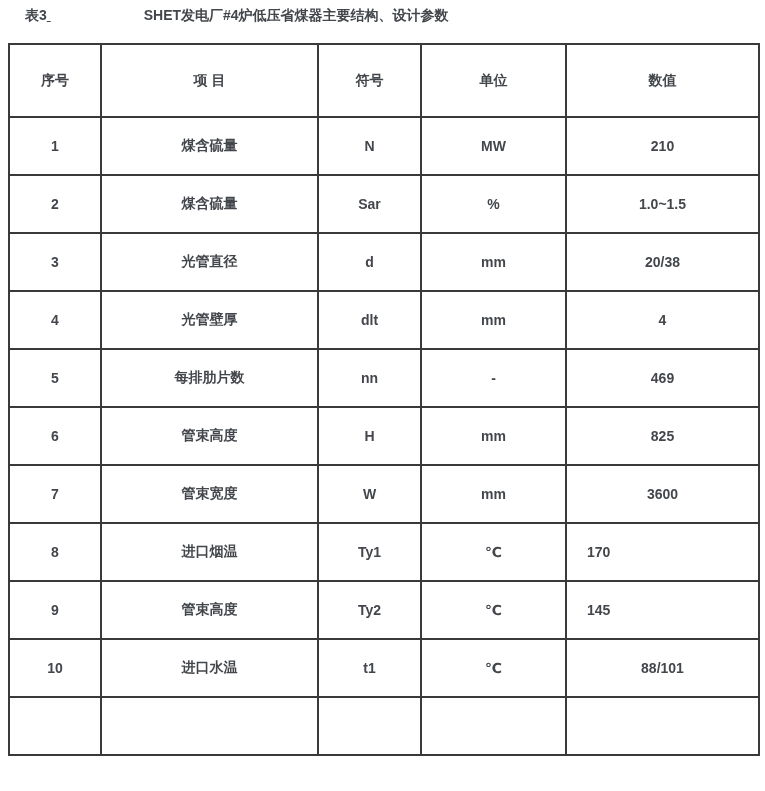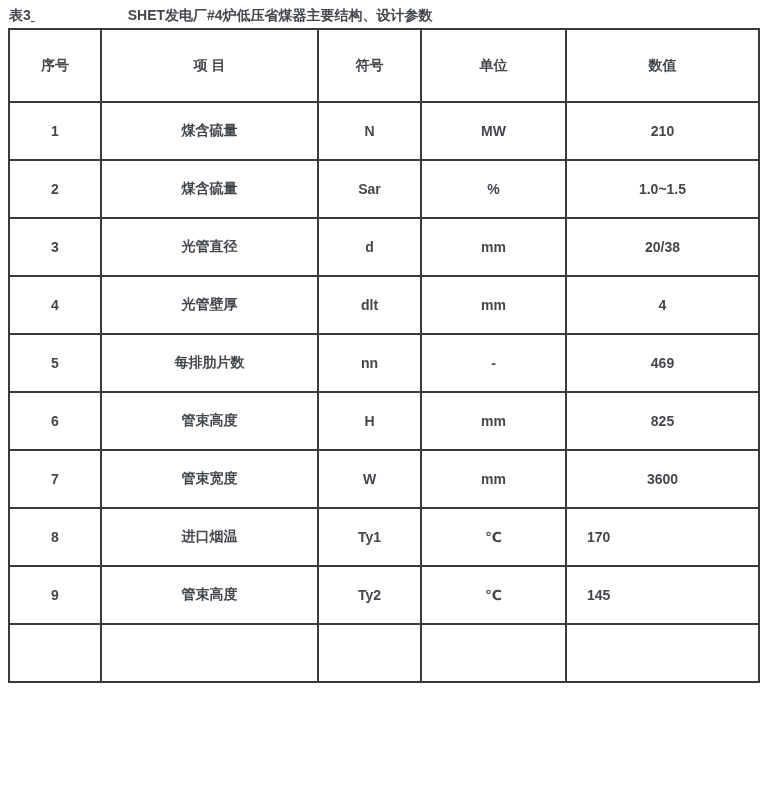--- a/index.html
+++ b/index.html
@@ -10,22 +10,22 @@
   body {
     width: 765px;
     height: 791px;
     overflow: hidden;
     font-family: "Liberation Sans", "DejaVu Sans", sans-serif;
     font-weight: bold;
     color: #43474c;
   }
   .caption {
     box-sizing: border-box;
-    height: 28px;
-    padding: 7px 0 0 9px;
+    height: 43px;
+    padding: 7px 0 0 25px;
     font-size: 14px;
     line-height: 16px;
     white-space: nowrap;
     text-decoration: underline;
   }
   .caption-label {
     display: inline-block;
   }
   .caption-title {
     display: inline-block;
@@ -147,20 +147,27 @@
         <td class="align-left">170</td>
       </tr>
       <tr>
         <td>9</td>
         <td>管束高度</td>
         <td>Ty2</td>
         <td>℃</td>
         <td class="align-left">145</td>
       </tr>
       <tr>
+        <td>10</td>
+        <td>进口水温</td>
+        <td>t1</td>
+        <td>℃</td>
+        <td>88/101</td>
+      </tr>
+      <tr>
         <td></td>
         <td></td>
         <td></td>
         <td></td>
         <td></td>
       </tr>
     </tbody>
 </table>
 
 </body></html>

